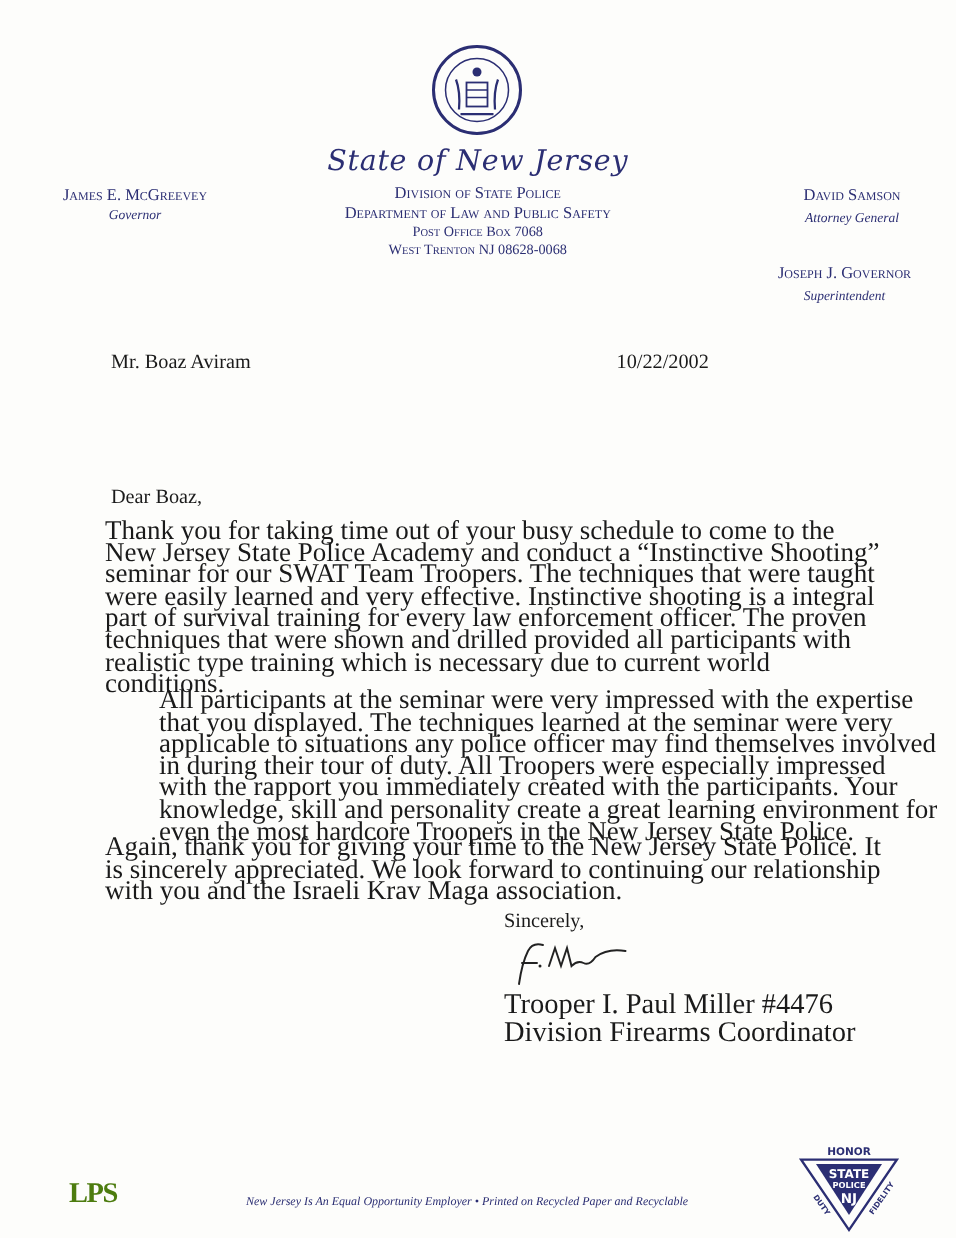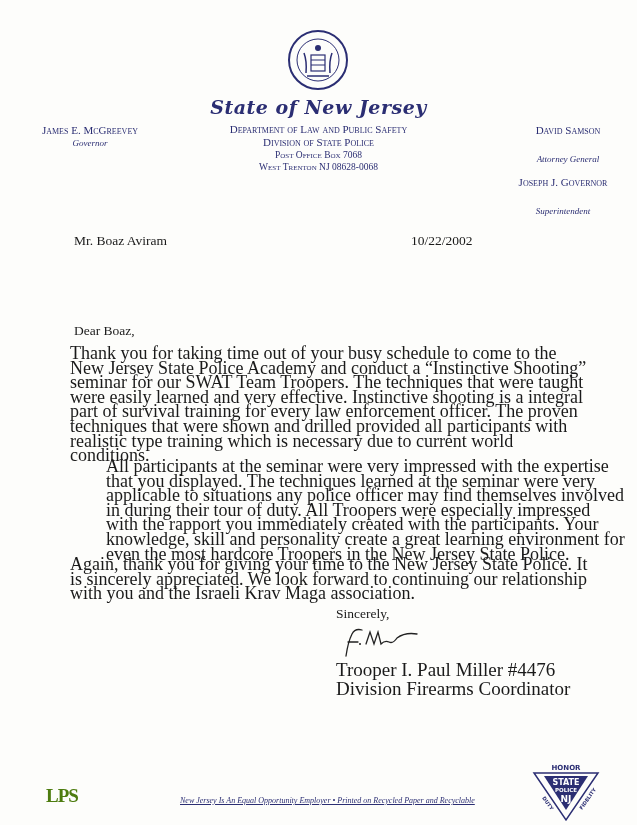--- a/index.html
+++ b/index.html
@@ -1,63 +1,63 @@
 <!DOCTYPE html>
 <html><head>
 <meta charset="utf-8">
 <style>
   html, body { margin: 0; padding: 0; }
   body { width: 637px; height: 825px; background: #fdfdfb; position: relative; overflow: hidden;
          font-family: "Liberation Serif", serif; color: #1a1a1a; }
   .abs { position: absolute; }
   .seal { left: 287px; top: 29px; width: 62px; height: 62px; }
   .state-title { left: 200px; top: 96px; width: 237px; text-align: center; font-size: 19px;
-                 font-family: "DejaVu Serif", serif; font-weight: bold; letter-spacing: 0.5px; color: #2b2e73; font-style: italic; }
+                 font-family: "DejaVu Serif", serif; font-weight: normal; letter-spacing: 0.5px; color: #2b2e73; font-style: italic; }
   .dept { left: 180px; top: 123px; width: 277px; text-align: center; font-size: 11px; line-height: 13px;
           font-variant: small-caps; color: #2b2e73; }
   .dept .small { font-size: 9.5px; line-height: 12px; }
   .gov { left: 30px; top: 124px; width: 120px; text-align: center; font-size: 11px; color: #2b2e73; }
   .gov .name { font-variant: small-caps; }
   .gov .role { font-style: italic; font-size: 9px; margin-top: 2px; }
   .ag { left: 508px; top: 124px; width: 120px; text-align: center; font-size: 11px; color: #2b2e73; }
   .sup { left: 498px; top: 176px; width: 130px; text-align: center; font-size: 11px; color: #2b2e73; }
   .ag .name, .sup .name { font-variant: small-caps; }
-  .ag .role, .sup .role { font-style: italic; font-size: 9px; margin-top: 18px; }
+  .ag .role, .sup .role { font-style: italic; font-size: 9px; margin-top: 4px; }
   .recipient { left: 74px; top: 233px; font-size: 13.5px; }
   .date { left: 411px; top: 233px; font-size: 13.5px; }
   .salutation { left: 74px; top: 323px; font-size: 13.5px; }
   .para { left: 70px; width: 520px; font-size: 18px; line-height: 14.6px; }
   .p1 { top: 346px; }
   .p2 { top: 459px; margin-left: 36px; }
   .p3 { top: 557px; }
   .closing { left: 336px; top: 606px; font-size: 13.5px; }
   .signature { left: 338px; top: 622px; width: 88px; height: 38px; }
   .signer { left: 336px; top: 660px; font-size: 19px; line-height: 19px; }
   .lps { left: 46px; top: 785px; font-family: Liberation Serif, serif; font-weight: bold; font-size: 19px;
          color: #4d7c0f; letter-spacing: -1px; text-align: right; }
-  .footer { left: 180px; top: 796px; font-size: 8px; font-style: italic; color: #2b2e73; text-decoration: underline; }
+  .footer { left: 164px; top: 796px; font-size: 8px; font-style: italic; color: #2b2e73; }
   .badge { left: 528px; top: 762px; width: 76px; height: 60px; }
 </style>
 </head>
 <body>
 
 <svg class="abs seal" viewBox="0 0 62 62">
   <circle cx="31" cy="31" r="29" fill="none" stroke="#2b2e73" stroke-width="2"></circle>
   <circle cx="31" cy="31" r="21" fill="none" stroke="#2b2e73" stroke-width="1"></circle>
   <rect x="24" y="26" width="14" height="16" fill="none" stroke="#2b2e73" stroke-width="1.2"></rect>
   <line x1="24" y1="31" x2="38" y2="31" stroke="#2b2e73"></line>
     <line x1="24" y1="36" x2="38" y2="36" stroke="#2b2e73"></line>
   <circle cx="31" cy="19" r="3" fill="#2b2e73"></circle>
   <path d="M17 24 q3 8 2 20 M45 24 q-3 8 -2 20" stroke="#2b2e73" fill="none" stroke-width="1.5"></path>
   <path d="M20 47 h22" stroke="#2b2e73" stroke-width="1.5"></path>
 </svg>
 <div class="abs state-title">State of New Jersey</div>
 <div class="abs dept">
+  <div>Division of State Police</div>
   <div>Department of Law and Public Safety</div>
-  <div>Division of State Police</div>
   <div class="small">Post Office Box 7068</div>
   <div class="small">West Trenton NJ 08628-0068</div>
 </div>
 <div class="abs gov">
   <div class="name">James E. McGreevey</div>
   <div class="role">Governor</div>
 </div>
 <div class="abs ag">
   <div class="name">David Samson</div>
   <div class="role">Attorney General</div>

